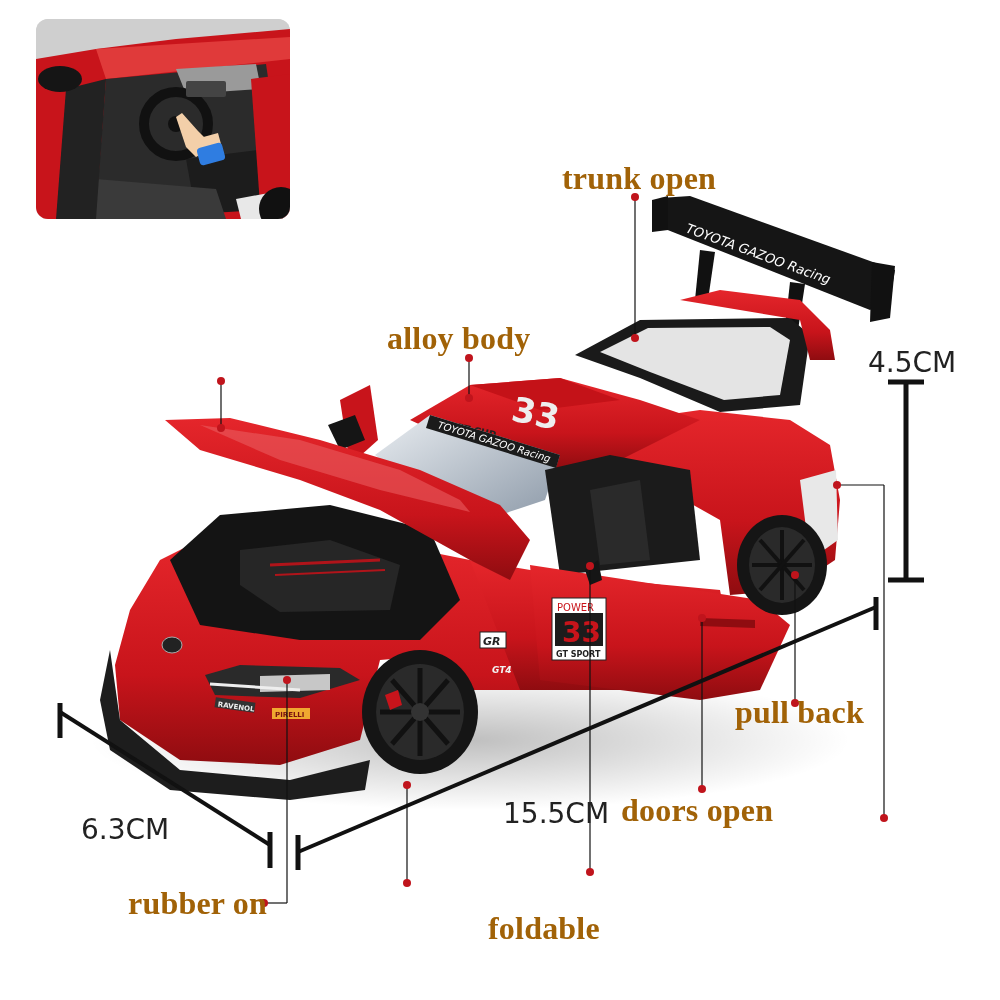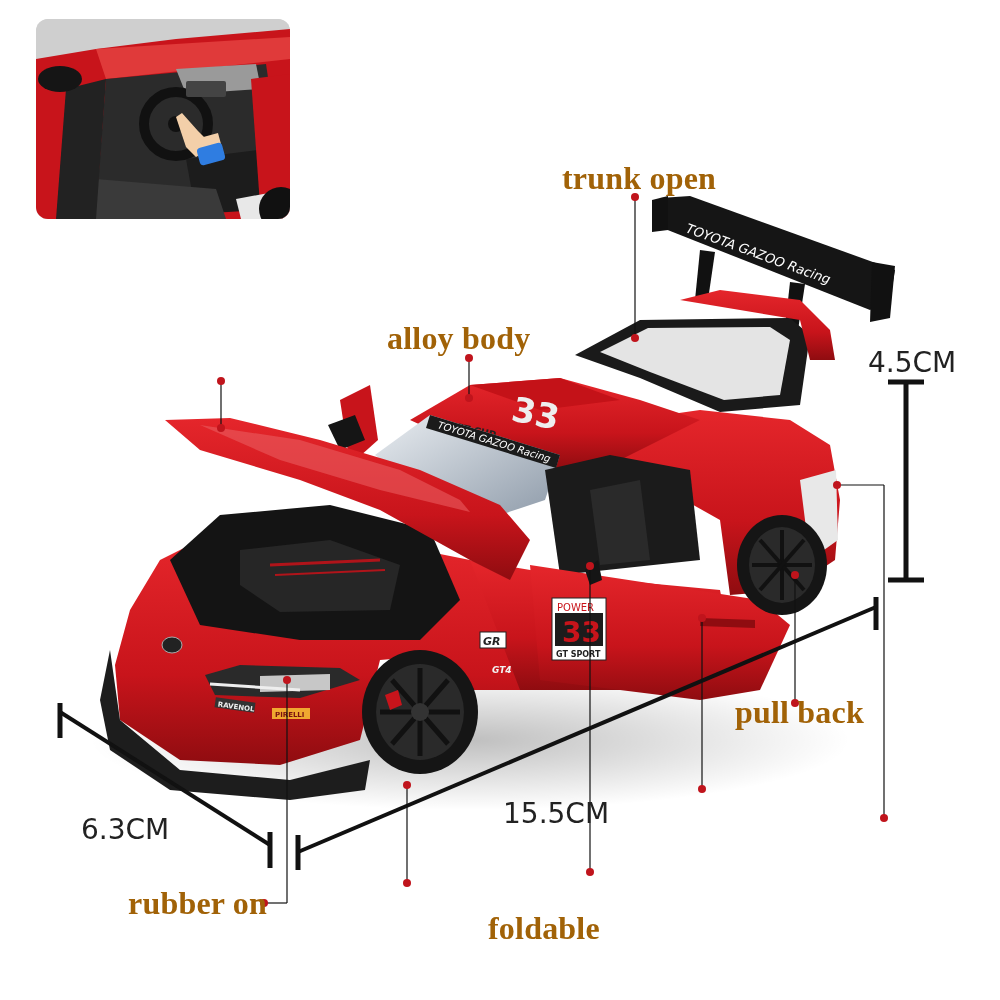--- a/index.html
+++ b/index.html
@@ -237,20 +237,21 @@
       <circle cx="795" cy="575" r="4"></circle>
       <circle cx="795" cy="703" r="4"></circle>
       <circle cx="837" cy="485" r="4"></circle>
       <circle cx="884" cy="818" r="4"></circle>
     </g>
   </svg>
 
   <div class="label" style="left:562px; top:162px;">trunk open</div>
   <div class="label" style="left:387px; top:322px;">alloy body</div>
   <div class="label" style="left:727px; top:696px;margin-left:8px;">pull back</div>
+  <div class="label" style="left:621px; top:794px;">doors open</div>
   <div class="label" style="left:128px; top:887px;">rubber on</div>
   <div class="label" style="left:488px; top:912px;">foldable</div>
 
   <div class="dim" style="left:868px; top:349px;">4.5CM</div>
   <div class="dim" style="left:81px; top:816px;">6.3CM</div>
   <div class="dim" style="left:455px; top:800px;margin-left:48px;">15.5CM</div>
 
 </div>
 
 </body></html>

